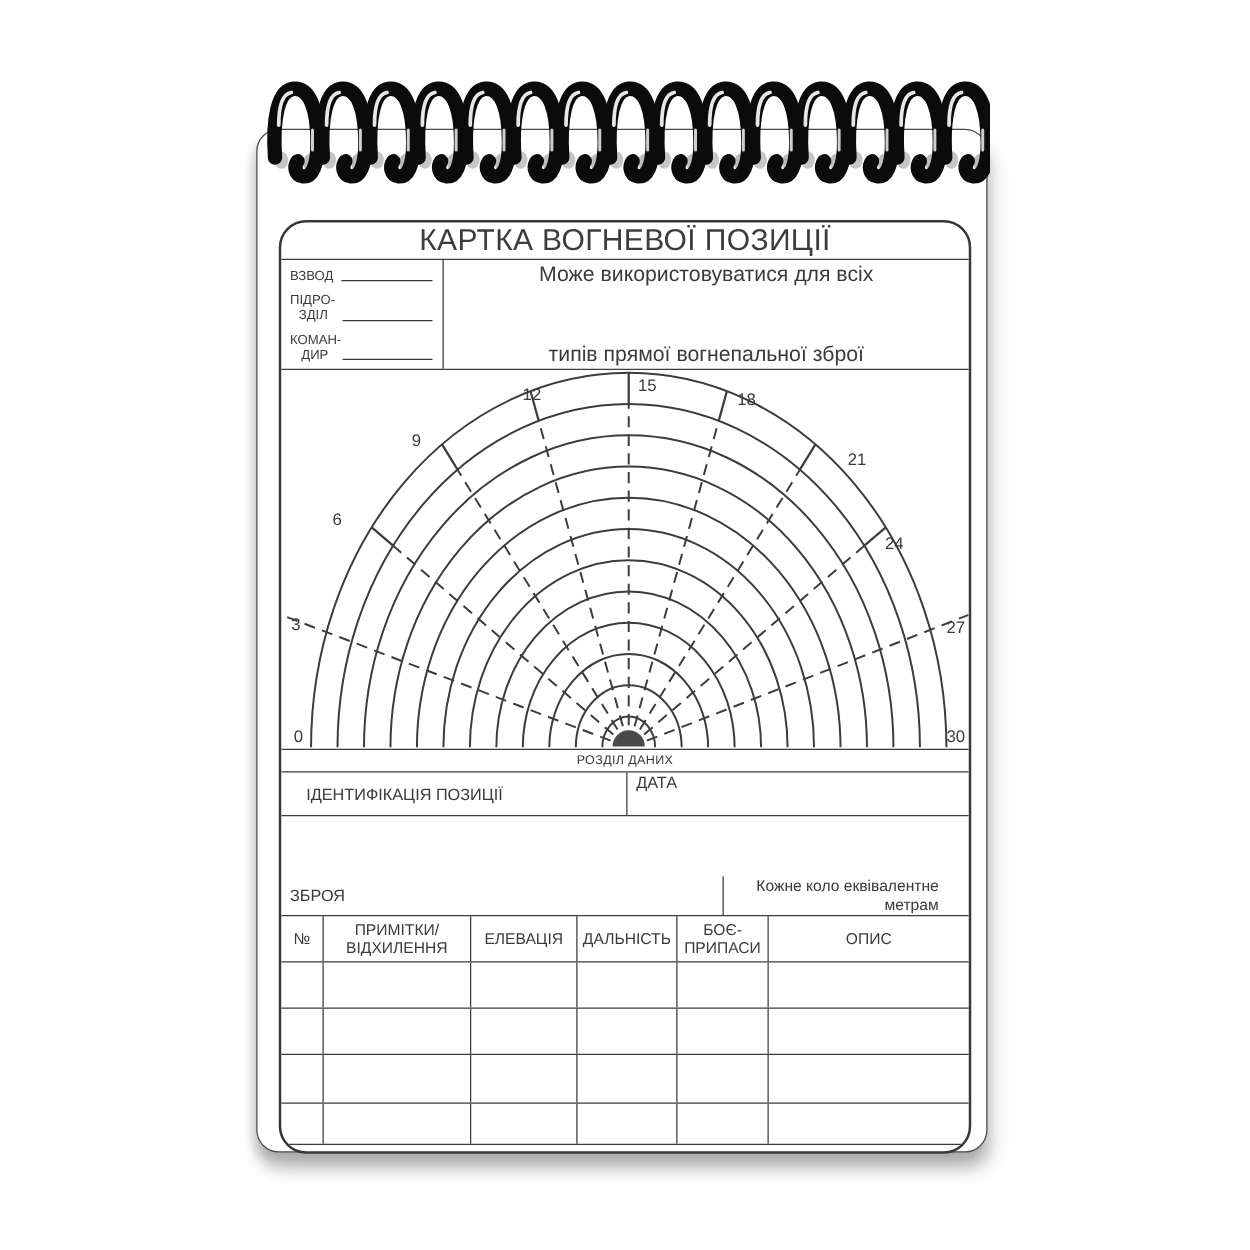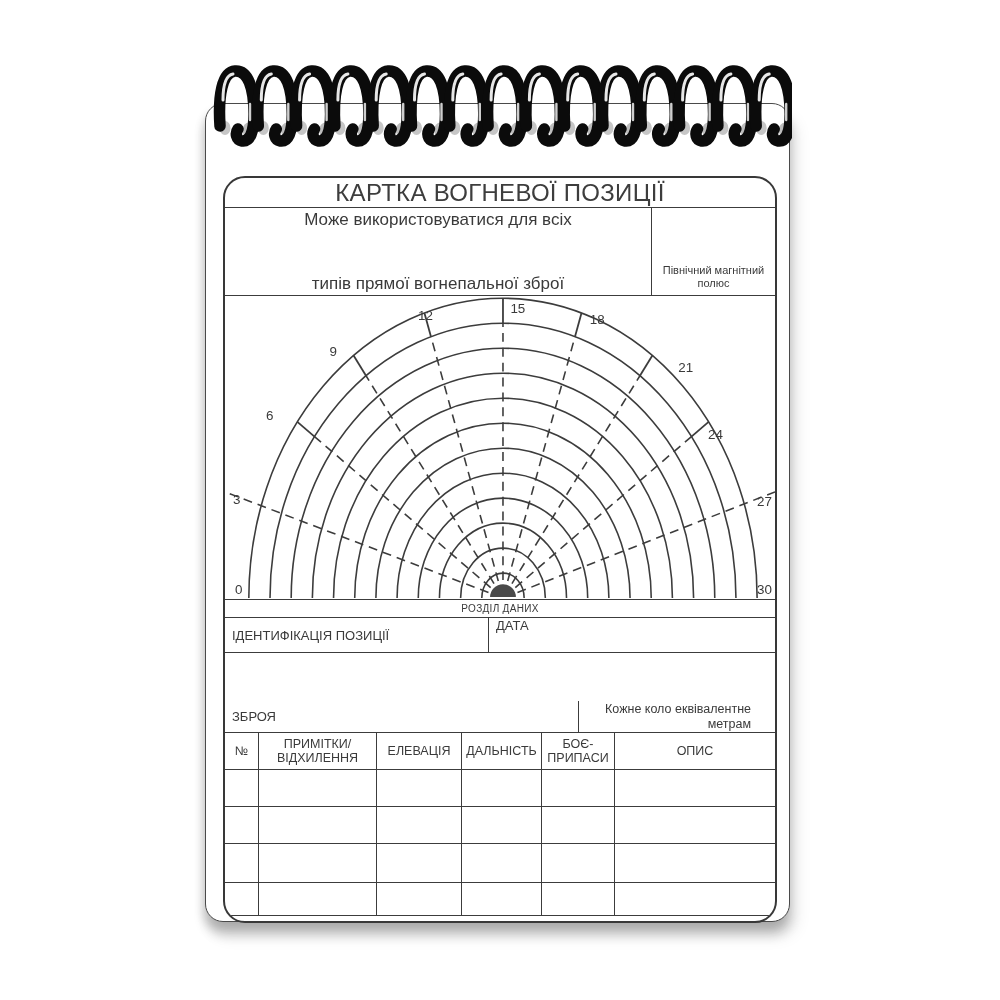--- a/index.html
+++ b/index.html
@@ -38,21 +38,21 @@
   .north{width:124px;border-left:1.6px solid #3c3c3c;display:flex;flex-direction:column;
          justify-content:flex-end;align-items:center;text-align:center;font-size:11px;
          line-height:1.2;padding-bottom:5px;}
 
   .diagram{height:304px;position:relative;}
   .diagram svg{position:absolute;left:0;top:0;}
 
   .sechdr{height:18px;display:flex;align-items:center;justify-content:center;
           font-size:10px;letter-spacing:.3px;}
 
-  .idrow{height:35px;display:flex;}
+  .idrow{height:35px;display:flex;padding-left:13px;}
   .cell-id{width:264px;border-right:1.6px solid #3c3c3c;display:flex;align-items:center;
            padding-left:7px;font-size:13px;}
   .cell-date{flex:1;display:flex;padding-left:7px;font-size:13px;}
 
   .weaponrow{height:32px;display:flex;margin-top:48px;}
   .cell-weapon{width:354px;border-right:1.6px solid #3c3c3c;display:flex;align-items:center;
                padding-left:7px;font-size:13px;}
   .cell-equiv{flex:1;display:flex;flex-direction:column;justify-content:center;
               text-align:right;padding-right:24px;font-size:12.5px;line-height:1.2;}
 
@@ -182,27 +182,37 @@
       </g>
     </svg>
 
   <div class="form">
 
     <div class="row title-row">
       <span>КАРТКА ВОГНЕВОЇ ПОЗИЦІЇ</span>
     </div>
 
     <div class="row hdr">
+      <div class="fields">
+        <div class="fieldline">
+          <span class="flabel">ВЗВОД</span>
+          <span class="fline"></span>
+        </div>
+        <div class="fieldline">
+          <span class="flabel"><span>ПІДРО-</span><br><span class="ind1">ЗДІЛ</span></span>
+          <span class="fline"></span>
+        </div>
+        <div class="fieldline">
+          <span class="flabel"><span>КОМАН-</span><br><span class="ind2">ДИР</span></span>
+          <span class="fline tight"></span>
+        </div>
+      </div>
       <div class="usage">
         <span>Може використовуватися для всіх</span>
         <span>типів прямої вогнепальної зброї</span>
-      </div>
-      <div class="north">
-        <span>Північний магнітний</span>
-        <span>полюс</span>
       </div>
     </div>
 
     <div class="row diagram">
       <svg id="fan" width="550" height="302.4" viewBox="0 0 554 304">
           <path d="M 258.6666666666667,304 A 21.333333333333332 25.166666666666668 0 0 1 301.3333333333333,304" fill="none" stroke="#3c3c3c" stroke-width="1.6"></path>
           <path d="M 237.33333333333334,304 A 42.666666666666664 50.333333333333336 0 0 1 322.6666666666667,304" fill="none" stroke="#3c3c3c" stroke-width="1.6"></path>
           <path d="M 216,304 A 64 75.5 0 0 1 344,304" fill="none" stroke="#3c3c3c" stroke-width="1.6"></path>
           <path d="M 194.66666666666669,304 A 85.33333333333333 100.66666666666667 0 0 1 365.3333333333333,304" fill="none" stroke="#3c3c3c" stroke-width="1.6"></path>
           <path d="M 173.33333333333331,304 A 106.66666666666667 125.83333333333333 0 0 1 386.6666666666667,304" fill="none" stroke="#3c3c3c" stroke-width="1.6"></path>

